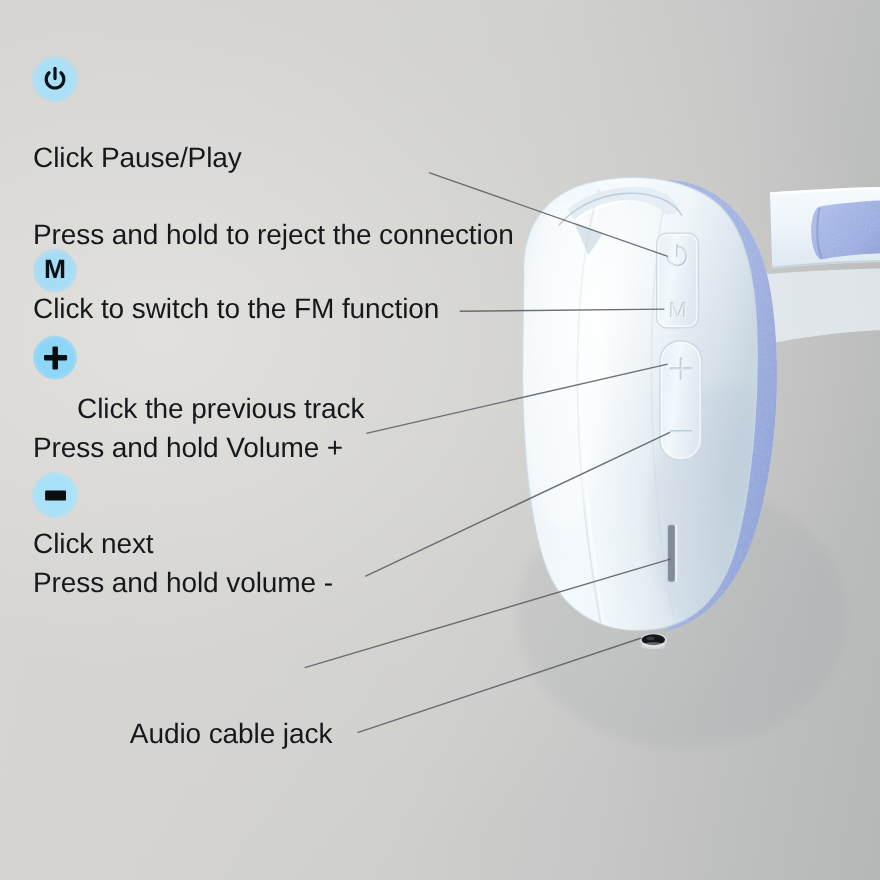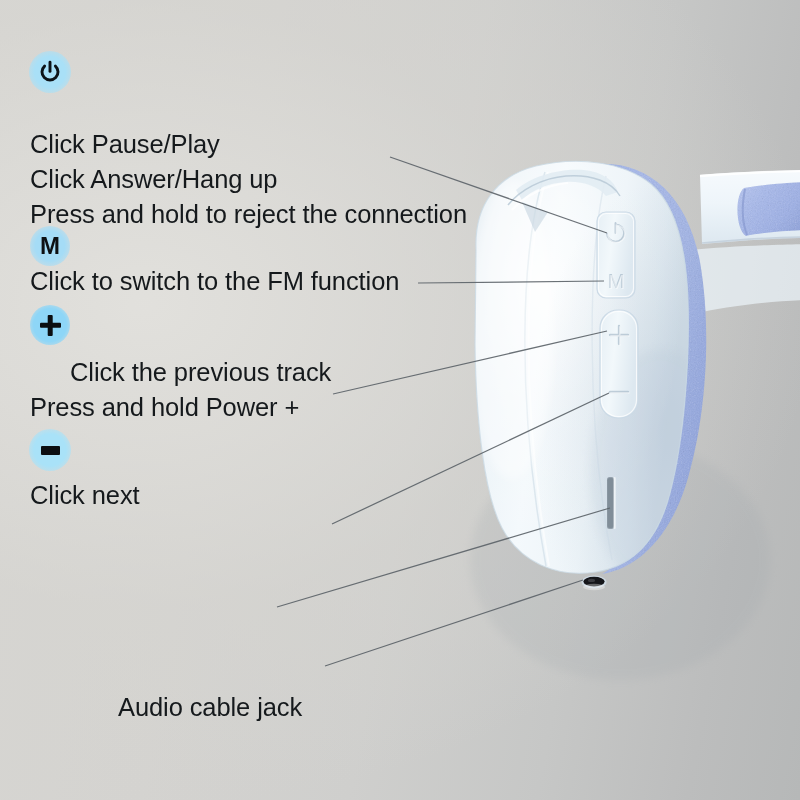--- a/index.html
+++ b/index.html
@@ -370,26 +370,26 @@
   </div>
 
   <div class="badge" style="left:28px; top:428px;">
     <span class="halo" style="width:42px;height:42px;background:radial-gradient(circle, #a9e2f8 0%, #a9e2f8 54%, rgba(169,226,248,0.5) 76%, rgba(169,226,248,0) 100%);"></span>
     <span class="glyph">
       <span class="bar-minus"></span>
     </span>
   </div>
 
   <div class="line" style="left:30px; top:132px;">Click Pause/Play</div>
-  <div class="line" style="left:30px; top:167px;">Click Answer/Hang up</div>
   <div class="line" style="left:30px; top:202px;">Press and hold to reject the connection</div>
 
   <div class="line" style="left:30px; top:269px;">Click to switch to the FM function</div>
 
   <div class="line" style="left:30px; top:360px;margin-left:40px;">Click the previous track</div>
-  <div class="line" style="left:30px; top:395px;">Press and hold Power +</div>
+  <div class="line" style="left:30px; top:395px;">Press and hold Volume +</div>
 
   <div class="line" style="left:30px; top:483px;">Click next</div>
-
-  <div class="line" style="left:118px; top:655px;margin-top:40px;">Audio cable jack</div>
+  <div class="line" style="left:30px; top:518px;">Press and hold volume -</div>
+
+  <div class="line" style="left:118px; top:655px;">Audio cable jack</div>
 
 
 </div>
 
 </body></html>

